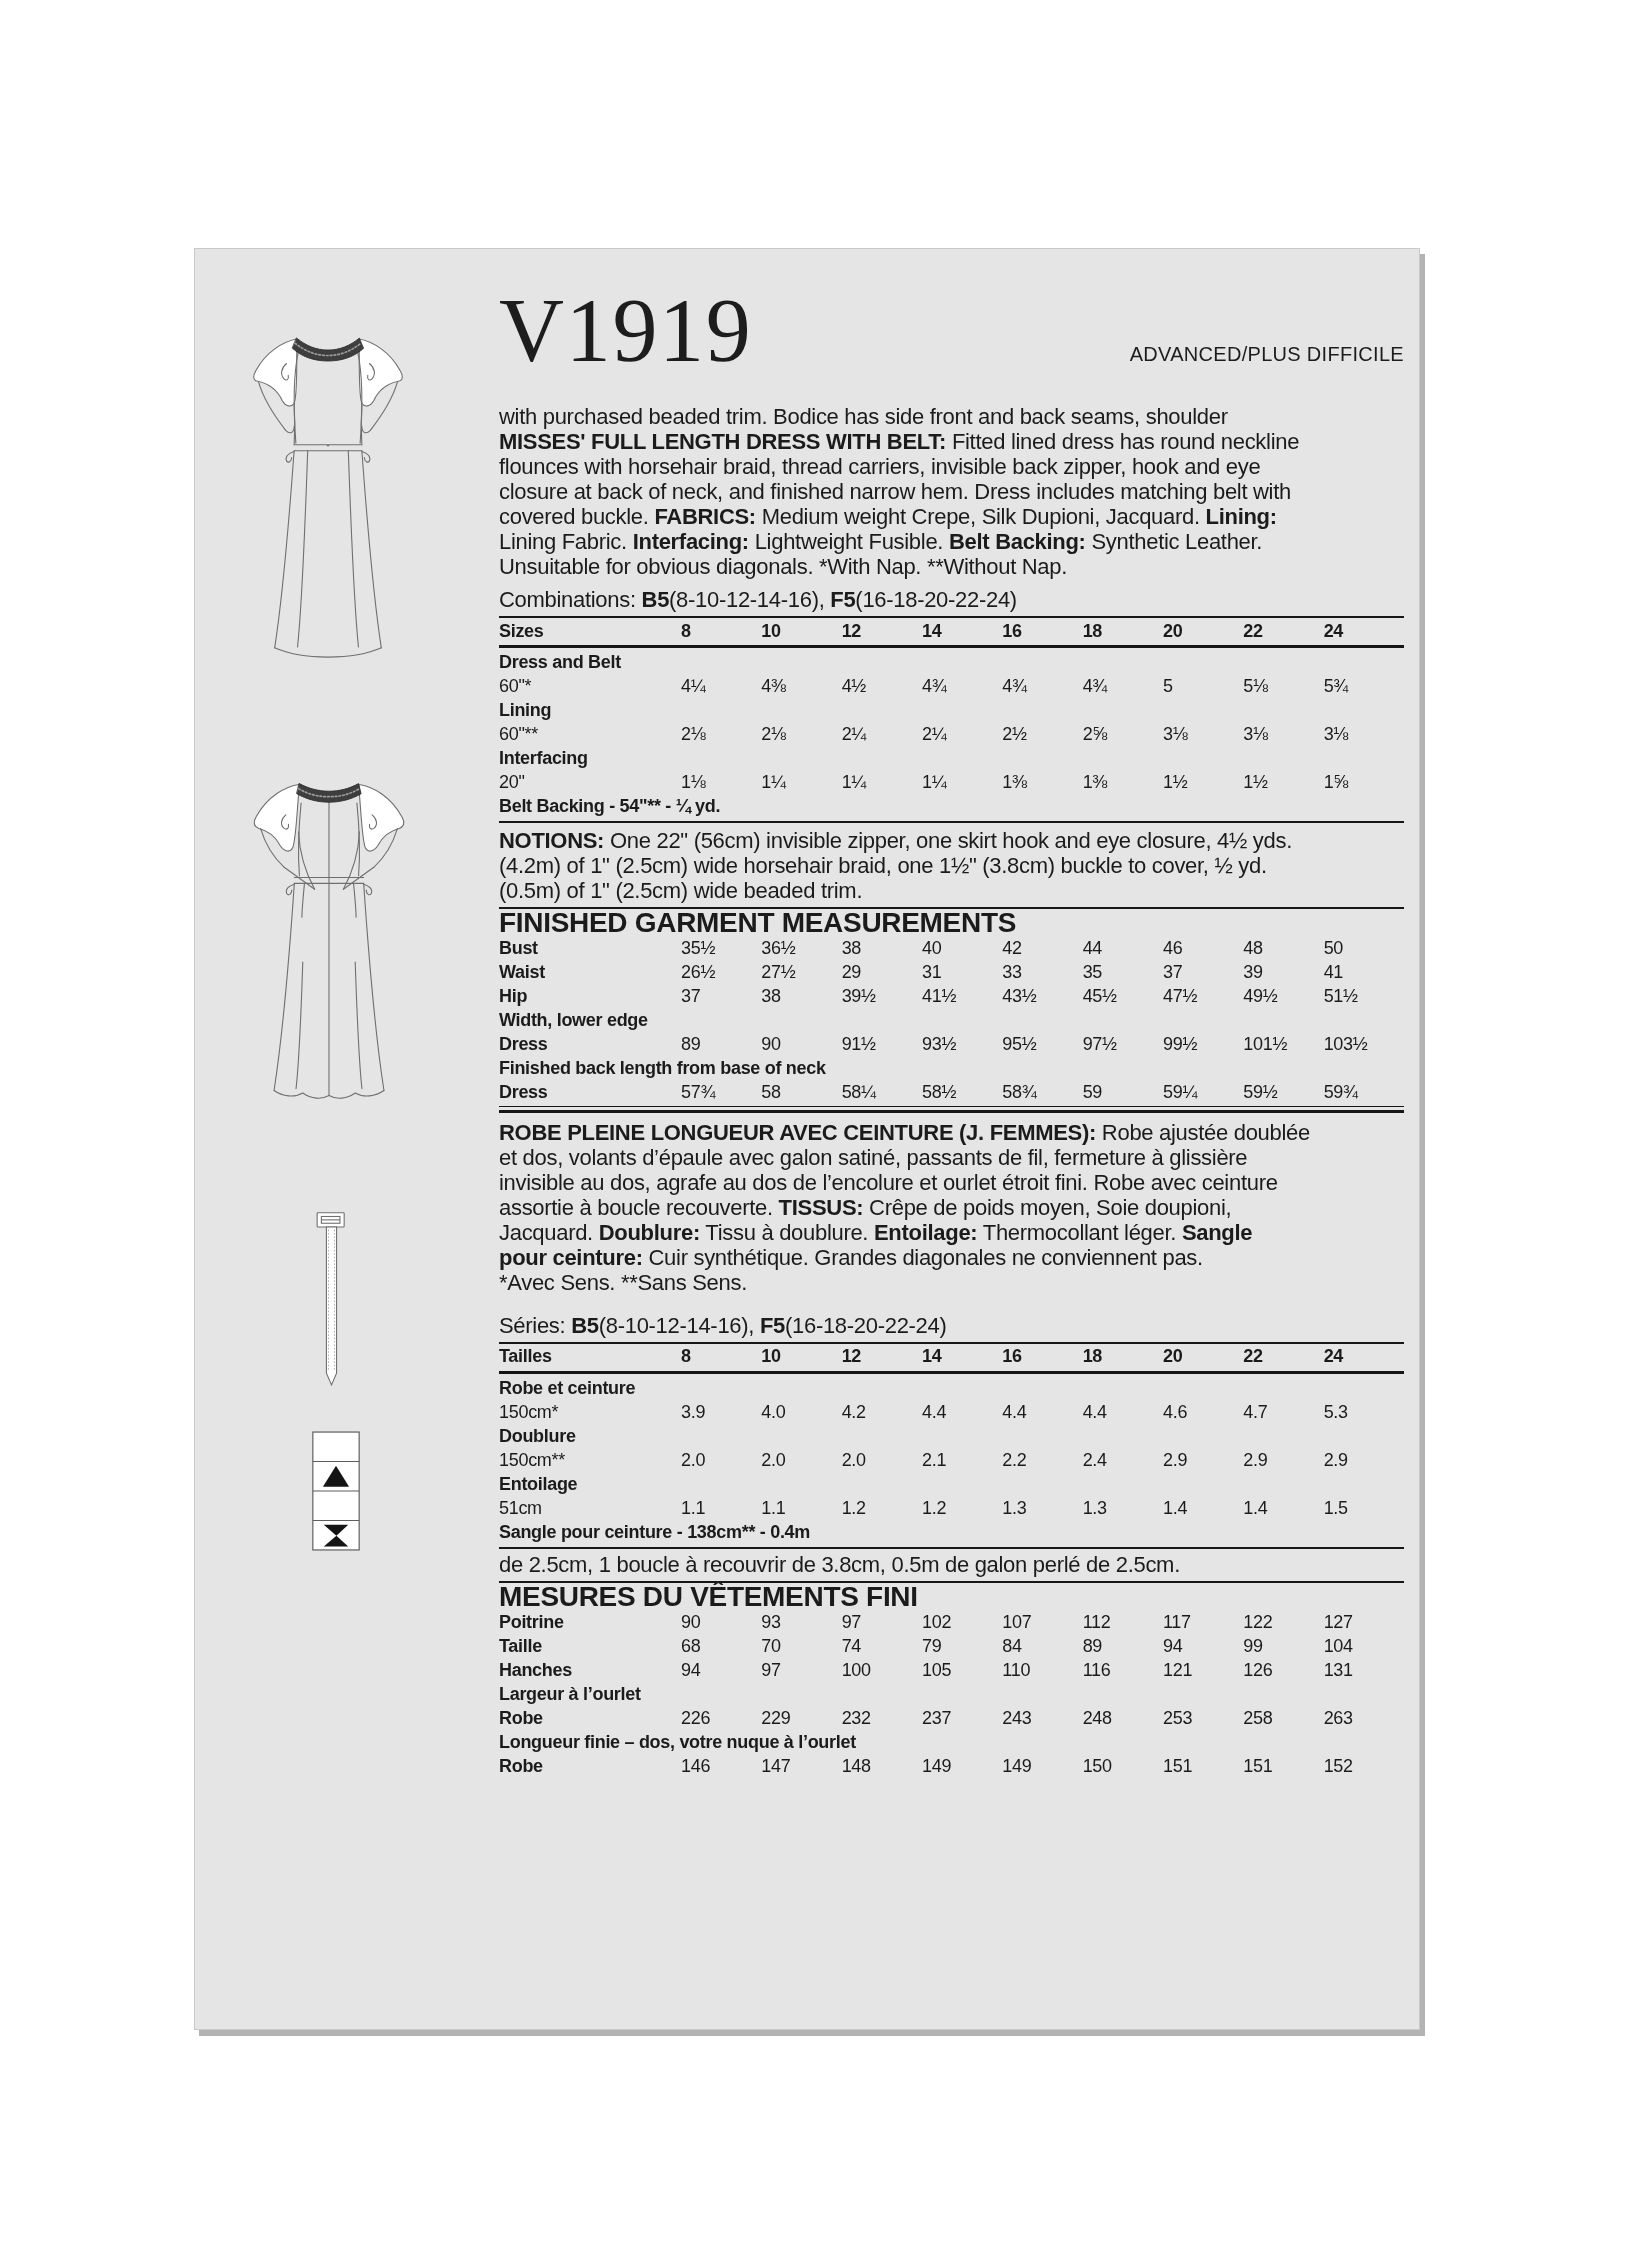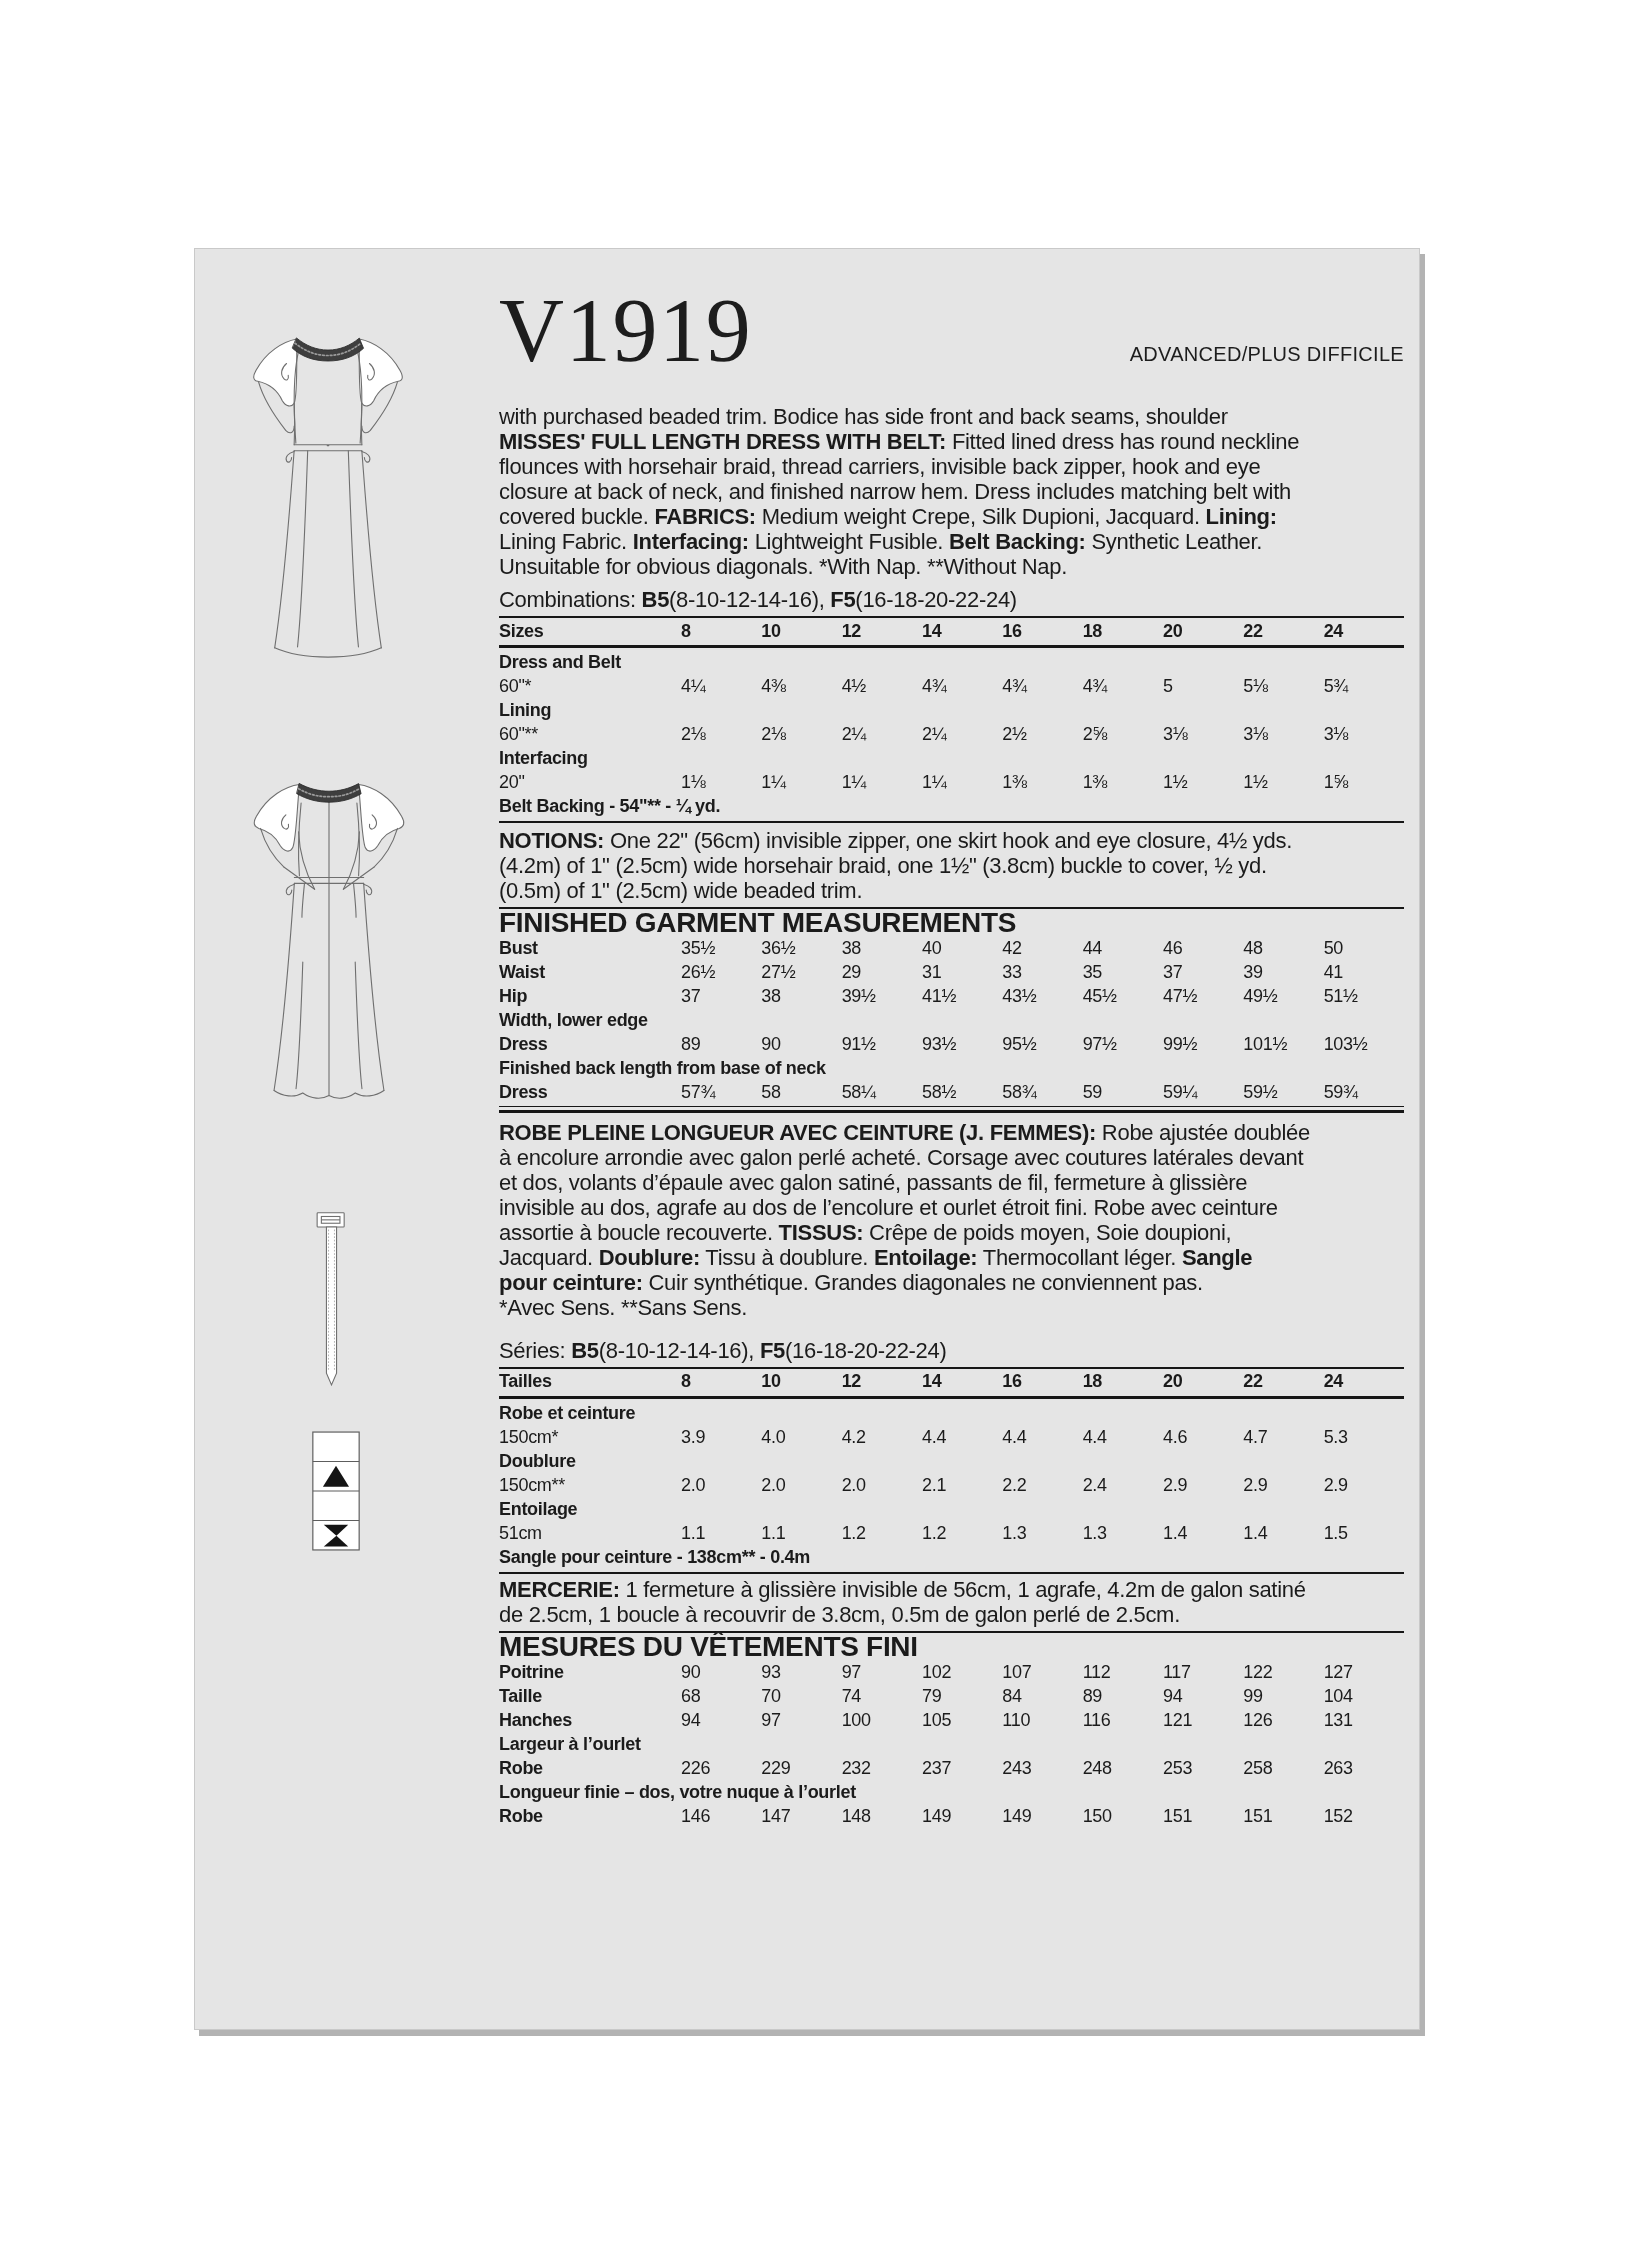--- a/index.html
+++ b/index.html
@@ -282,21 +282,20 @@
           <div class="vc">59¼</div>
           <div class="vc">59½</div>
           <div class="vc">59¾</div>
         </div>
       </div>
 
     <div class="ruledbl"></div>
 
     <div class="para fr">
         <div class="tl"><b>ROBE PLEINE LONGUEUR AVEC CEINTURE (J. FEMMES):</b><span> Robe ajustée doublée</span></div>
-        <div class="tl"><span>à encolure arrondie avec galon perlé acheté. Corsage avec coutures latérales devant</span></div>
         <div class="tl"><span>et dos, volants d’épaule avec galon satiné, passants de fil, fermeture à glissière</span></div>
         <div class="tl"><span>invisible au dos, agrafe au dos de l’encolure et ourlet étroit fini. Robe avec ceinture</span></div>
         <div class="tl"><span>assortie à boucle recouverte. </span><b>TISSUS:</b><span> Crêpe de poids moyen, Soie doupioni,</span></div>
         <div class="tl"><span>Jacquard. </span><b>Doublure:</b><span> Tissu à doublure. </span><b>Entoilage:</b><span> Thermocollant léger. </span><b>Sangle</b></div>
         <div class="tl"><b>pour ceinture:</b><span> Cuir synthétique. Grandes diagonales ne conviennent pas.</span></div>
         <div class="tl"><span>*Avec Sens. **Sans Sens.</span></div>
       </div>
 
     <div class="para series">
         <div class="tl"><span>Séries: </span><b>B5</b><span>(8-10-12-14-16), </span><b>F5</b><span>(16-18-20-22-24)</span></div>
@@ -351,21 +350,20 @@
           <div class="vc">1.3</div>
           <div class="vc">1.3</div>
           <div class="vc">1.4</div>
           <div class="vc">1.4</div>
           <div class="vc">1.5</div>
         </div>
         <div class="tsec"><b>Sangle pour ceinture - </b><span>138cm** - 0.4m</span></div>
       </div>
 
     <div class="para mercerie">
-        <div class="tl"><b>MERCERIE:</b><span> 1 fermeture à glissière invisible de 56cm, 1 agrafe, 4.2m de galon satiné</span></div>
         <div class="tl"><span>de 2.5cm, 1 boucle à recouvrir de 3.8cm, 0.5m de galon perlé de 2.5cm.</span></div>
       </div>
 
     <div class="rule"></div>
 
     <div class="ttitle">MESURES DU VÊTEMENTS FINI</div>
     <div class="table plain">
         <div class="trow tdata">
           <div class="lc b">Poitrine</div>
           <div class="vc">90</div>

